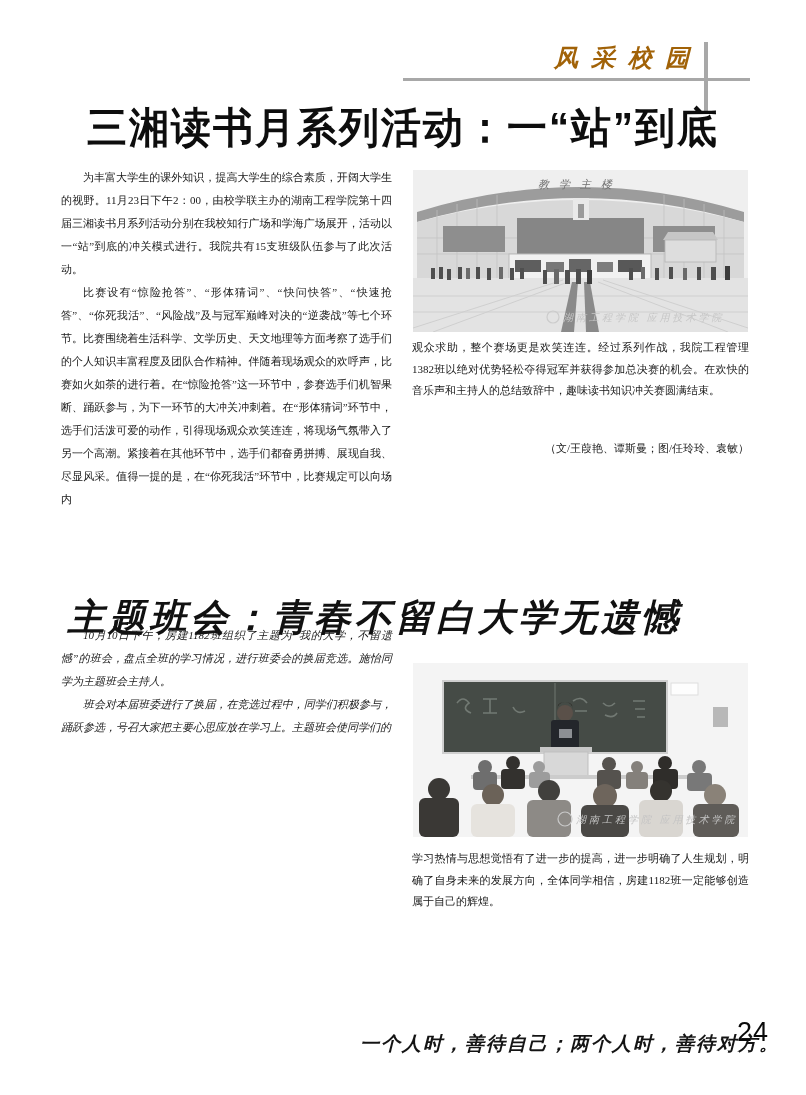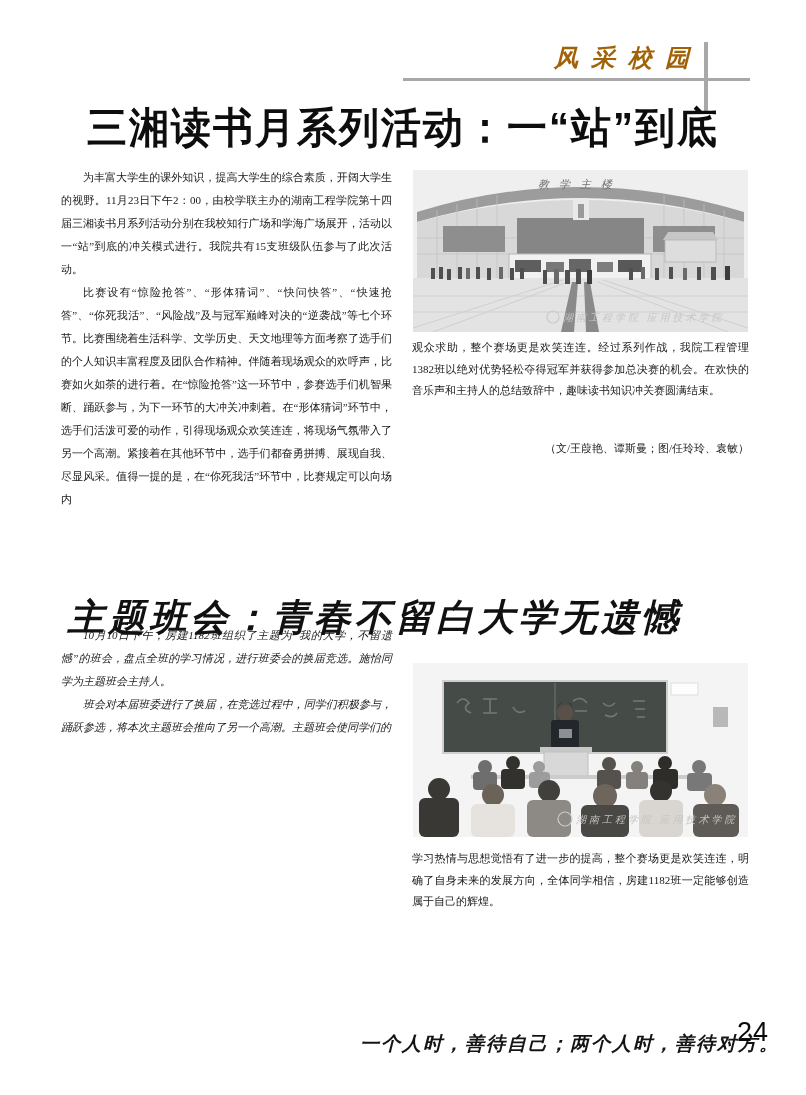--- a/index.html
+++ b/index.html
@@ -148,21 +148,21 @@
 
 <div class="abs col a1-right">
   <p class="noindent">观众求助，整个赛场更是欢笑连连。经过系列作战，我院工程管理1382班以绝对优势轻松夺得冠军并获得参加总决赛的机会。在欢快的音乐声和主持人的总结致辞中，趣味读书知识冲关赛圆满结束。</p>
   <p class="credit">（文/王葭艳、谭斯曼；图/任玲玲、袁敏）</p>
 </div>
 
 <div class="abs title2">主题班会：青春不留白大学无遗憾</div>
 
 <div class="abs col a2-left">
   <p>10月10日下午，房建1182班组织了主题为“我的大学，不留遗憾”的班会，盘点全班的学习情况，进行班委会的换届竞选。施怡同学为主题班会主持人。</p>
-  <p>班会对本届班委进行了换届，在竞选过程中，同学们积极参与，踊跃参选，将本次主题班会推向了另一个高潮。主题班会使同学们的</p>
+  <p>班会对本届班委进行了换届，在竞选过程中，同学们积极参与，踊跃参选，号召大家把主要心思应放在学习上。主题班会使同学们的</p>
 </div>
 
 <svg class="abs photo2" viewBox="0 0 335 174" width="335" height="174" xmlns="http://www.w3.org/2000/svg">
   <rect width="335" height="174" fill="#f4f4f4"></rect>
   <g>
     <rect x="30" y="18" width="224" height="72" fill="#454b46" stroke="#cfcfcf" stroke-width="2"></rect>
     <line x1="142" y1="20" x2="142" y2="88" stroke="#5a615b" stroke-width="2"></line>
     <g stroke="#97a099" stroke-width="1.6" opacity="0.55" fill="none">
       <path d="M44,40 q6,-8 12,0 q-8,6 2,10"></path>
       <path d="M70,36 h14 M77,36 v14 M70,50 h14"></path>
@@ -239,17 +239,17 @@
         <rect x="280" y="141" width="46" height="33" rx="6"></rect>
       </g>
   </g>
   <g>
     <circle cx="152" cy="156" r="7" fill="none" stroke="#c9c9c9" stroke-width="1.2"></circle>
     <text x="163" y="160" font-size="10" letter-spacing="3" fill="#c4c4c4" font-family="Liberation Serif, serif" font-style="italic">湖南工程学院 应用技术学院</text>
   </g>
 </svg>
 
 <div class="abs col a2-right">
-  <p class="noindent">学习热情与思想觉悟有了进一步的提高，整个赛场更是欢笑连连，明确了自身未来的发展方向，全体同学相信，房建1182班一定能够创造属于自己的辉煌。</p>
+  <p class="noindent">学习热情与思想觉悟有了进一步的提高，进一步明确了人生规划，明确了自身未来的发展方向，全体同学相信，房建1182班一定能够创造属于自己的辉煌。</p>
 </div>
 
 <div class="abs footer-quote">一个人时，善待自己；两个人时，善待对方。</div>
 <div class="abs page-number">24</div>
 
 </body></html>

